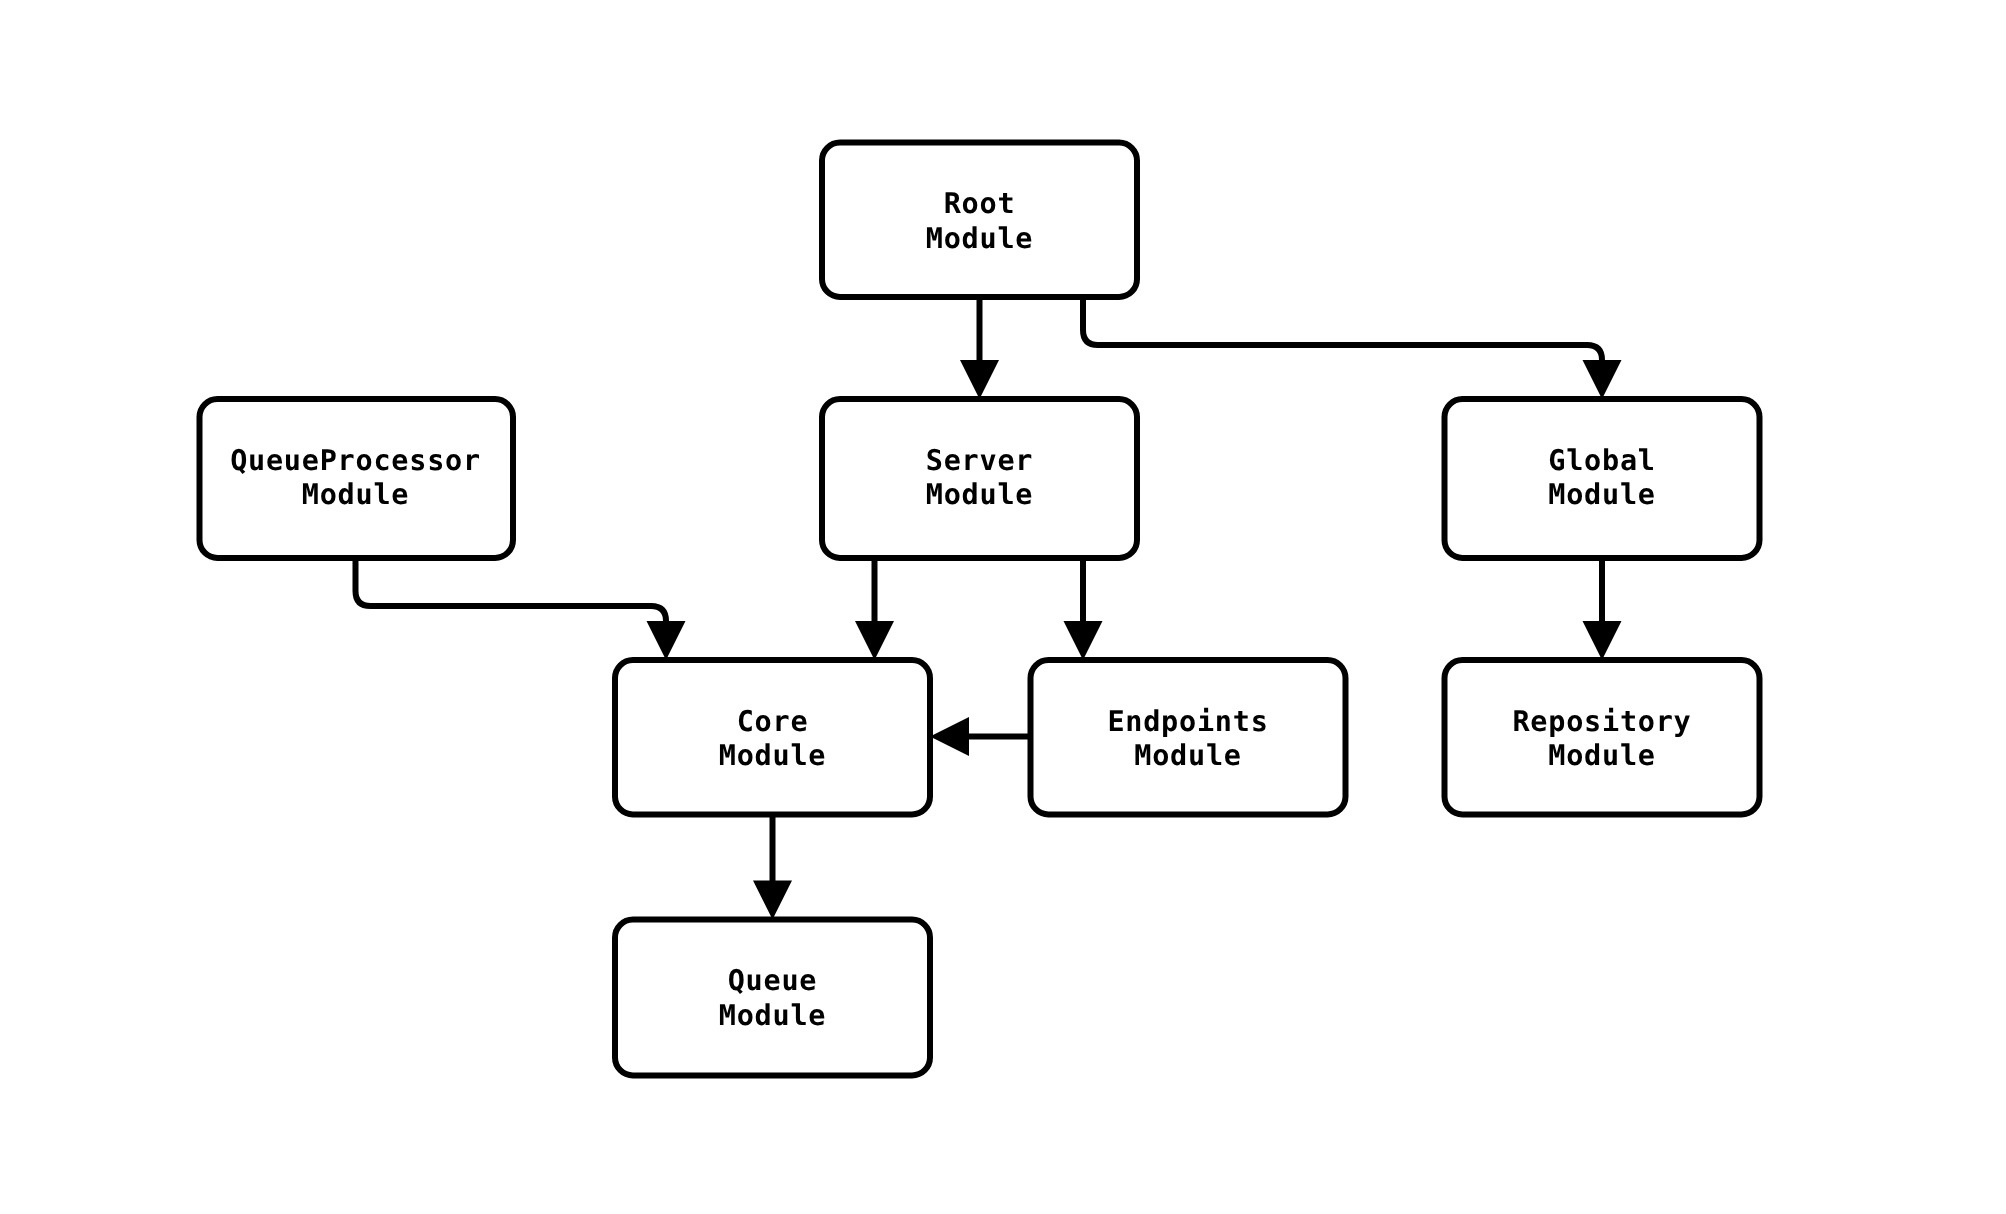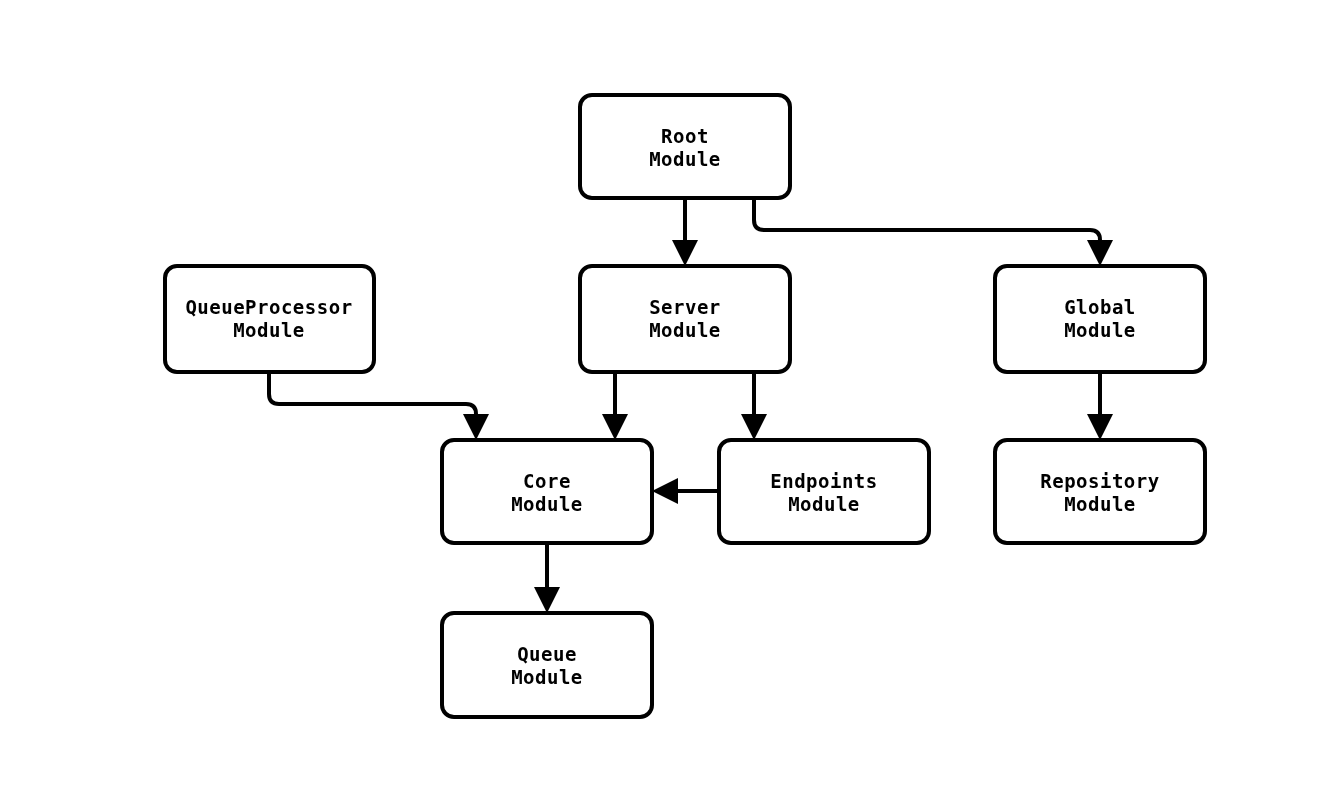--- a/index.html
+++ b/index.html
@@ -12,21 +12,20 @@
     width: 1337px;
     height: 809px;
     overflow: hidden;
     font-family: "DejaVu Sans Mono", "Liberation Mono", monospace;
   }
   #diagram-root {
     position: relative;
     width: 1191px;
     height: 809px;
     background: #ffffff;
-    padding-left: 32px;
   }
   svg.diagram-canvas {
     display: block;
     width: 1337px;
     height: 809px;
   }
   .node-box {
     fill: #ffffff;
     stroke: #000000;
     stroke-width: 4;

